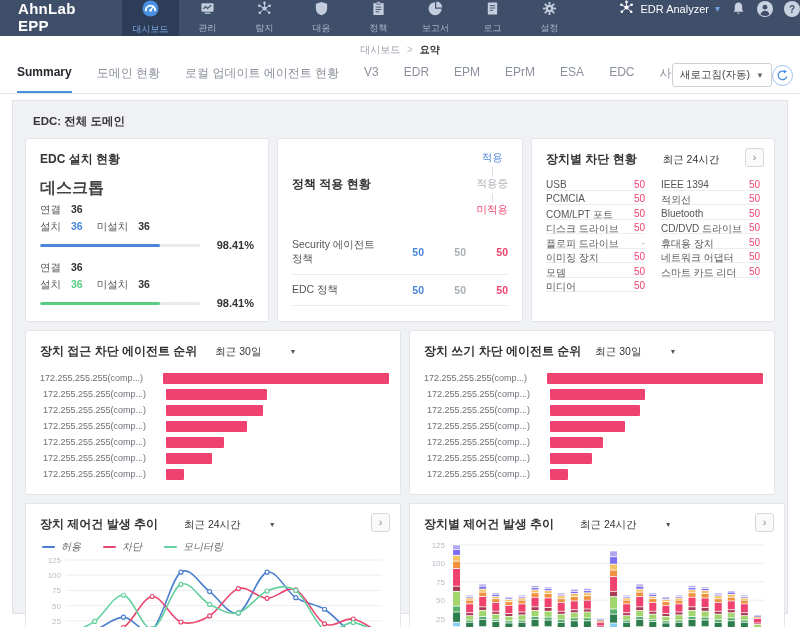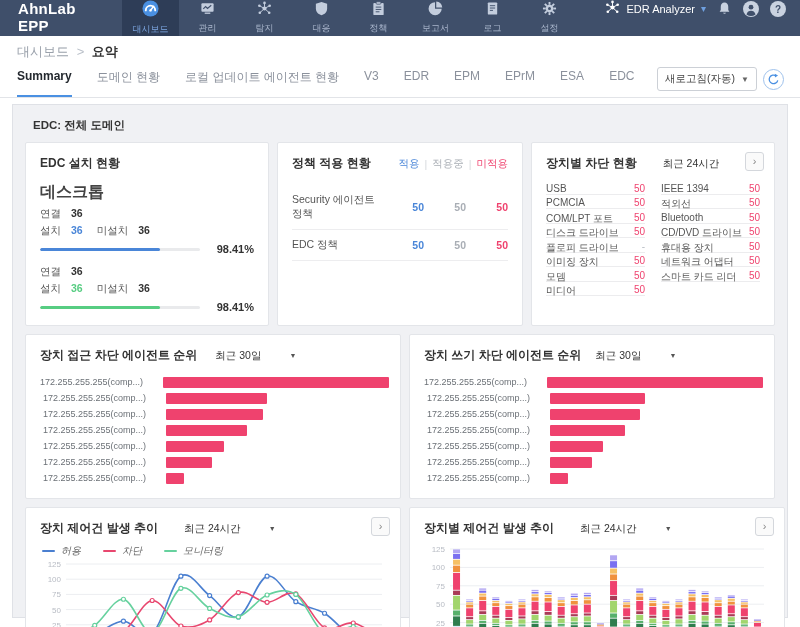--- a/index.html
+++ b/index.html
@@ -9,35 +9,35 @@
   
   .navbar { height:36px; background:#3f4f6a; display:flex; align-items:flex-start; }
   .logo { color:#fff; font-size:15px; font-weight:bold; letter-spacing:.3px;
     display:flex; align-items:center; padding:0 18px; width:122px; }
   .nav-items { display:flex; }
   .nav-item { width:57px; display:flex; flex-direction:column; align-items:center;
     justify-content:center; gap:2px; cursor:pointer; }
   .nav-item .lbl { font-size:9px; color:#aab6cc; }
   .nav-item.active { background:#2e3d57; }
   .nav-item.active .lbl { color:#7fa9e4; }
-  .nav-right { margin-left:auto; display:flex; align-items:center; gap:11px; padding-right:14px; }
+  .nav-right { margin-left:auto; display:flex; align-items:center; gap:11px; padding-right:0; }
   .user-menu { display:flex; align-items:center; gap:6px; color:#fff; font-size:11px; cursor:pointer; }
   .user-menu .chev { color:#6fa0e0; font-size:10px; }
   .icon-btn { display:flex; align-items:center; cursor:pointer; }
 
   
-  .breadcrumb { padding:7px 17px 2px; font-size:13px; color:#9aa1ab; }
+  .breadcrumb { padding:7px 17px 2px; font-size:10px; color:#9aa1ab;text-align:center; }
   .breadcrumb .cur { color:#333; font-weight:bold; }
   .breadcrumb .sep { margin:0 4px; color:#b9bfc8; }
   .tabbar { display:flex; align-items:flex-end; padding:0 17px; height:35px;
     border-bottom:1px solid #e2e4e8; position:relative; }
   .tab { font-size:12px; color:#8b919c; padding:9px 0 9px; margin-right:25px;
     white-space:nowrap; cursor:pointer; border-bottom:2px solid transparent; }
   .tab.active { color:#24292f; font-weight:bold; border-bottom-color:#4a90e2; }
-  .refresh-wrap { position:absolute; right:16px; top:4px; display:flex; align-items:center; gap:6px; }
+  .refresh-wrap { position:absolute; right:7px; top:4px; display:flex; align-items:center; gap:0; }
   .refresh-select { border:1px solid #ccd0d6; border-radius:3px; background:#fff;
     font-size:10.5px; color:#444; padding:4px 7px; display:flex; gap:6px; align-items:center; cursor:pointer; }
   .refresh-select .car { font-size:8px; color:#666; }
   .refresh-circle { width:21px; height:21px; border:1px solid #9fc2ec; border-radius:50%;
     display:flex; align-items:center; justify-content:center; cursor:pointer; background:#fff; }
 
   
   .panel { margin:6px 12px 0; background:#f0f1f4; border:1px solid #dfe1e6;
     height:514px; padding:11px 8px 8px; }
   .section-title { font-size:11.5px; font-weight:bold; color:#333; margin:2px 0 9px 12px; }
@@ -60,21 +60,21 @@
   .inst-line { font-size:10.5px; color:#555; margin-bottom:3px; }
   .inst-line b { color:#333; margin-left:10px; font-weight:bold; }
   .inst-line .v-accent { margin-left:10px; font-weight:bold; }
   .inst-line .lbl2 { margin-left:14px; }
   .bar-row { display:flex; align-items:center; gap:8px; margin-top:5px;justify-content:space-between; }
   .bar-track { flex:1; height:3px; background:#e9eaec; border-radius:2px; overflow:hidden; }
   .bar-fill { height:3px; border-radius:2px; }
   .bar-pct { font-size:11px; font-weight:bold; color:#333; width:46px; text-align:right; }
 
   
-  .pol-legend { margin-left:auto; font-size:10.5px; display:flex; align-items:center; }
+  .pol-legend { margin-left:auto; font-size:10.5px; display:flex; align-items:center;flex-direction:column; }
   .pol-legend .sep { color:#d6d9dd; margin:0 5px; }
   .pol-rows { margin-top:13px; }
   .pol-row { display:flex; align-items:center; font-size:10.5px; color:#555;
     padding:8px 0; border-bottom:1px solid #ededef; }
   .pol-row .nm { flex:1; }
   .pol-row .val { width:42px; text-align:right; font-weight:bold; }
 
   
   .dev-table { display:grid; grid-template-columns:1fr 1fr; column-gap:16px; margin-top:8px; }
   .dev-row { display:flex; justify-content:space-between; font-size:10px; color:#555;

